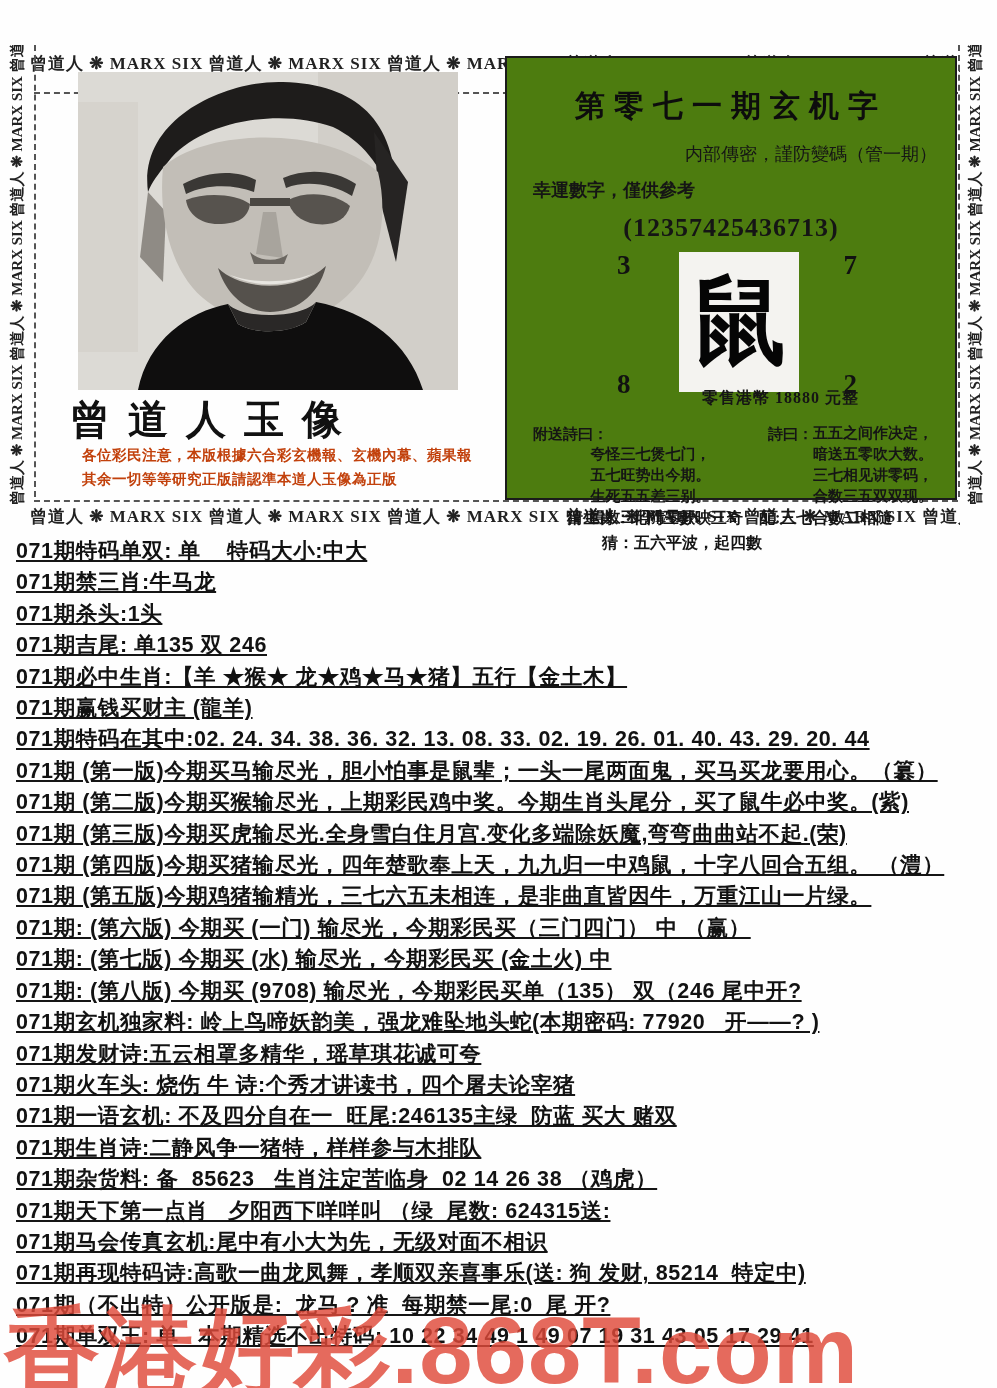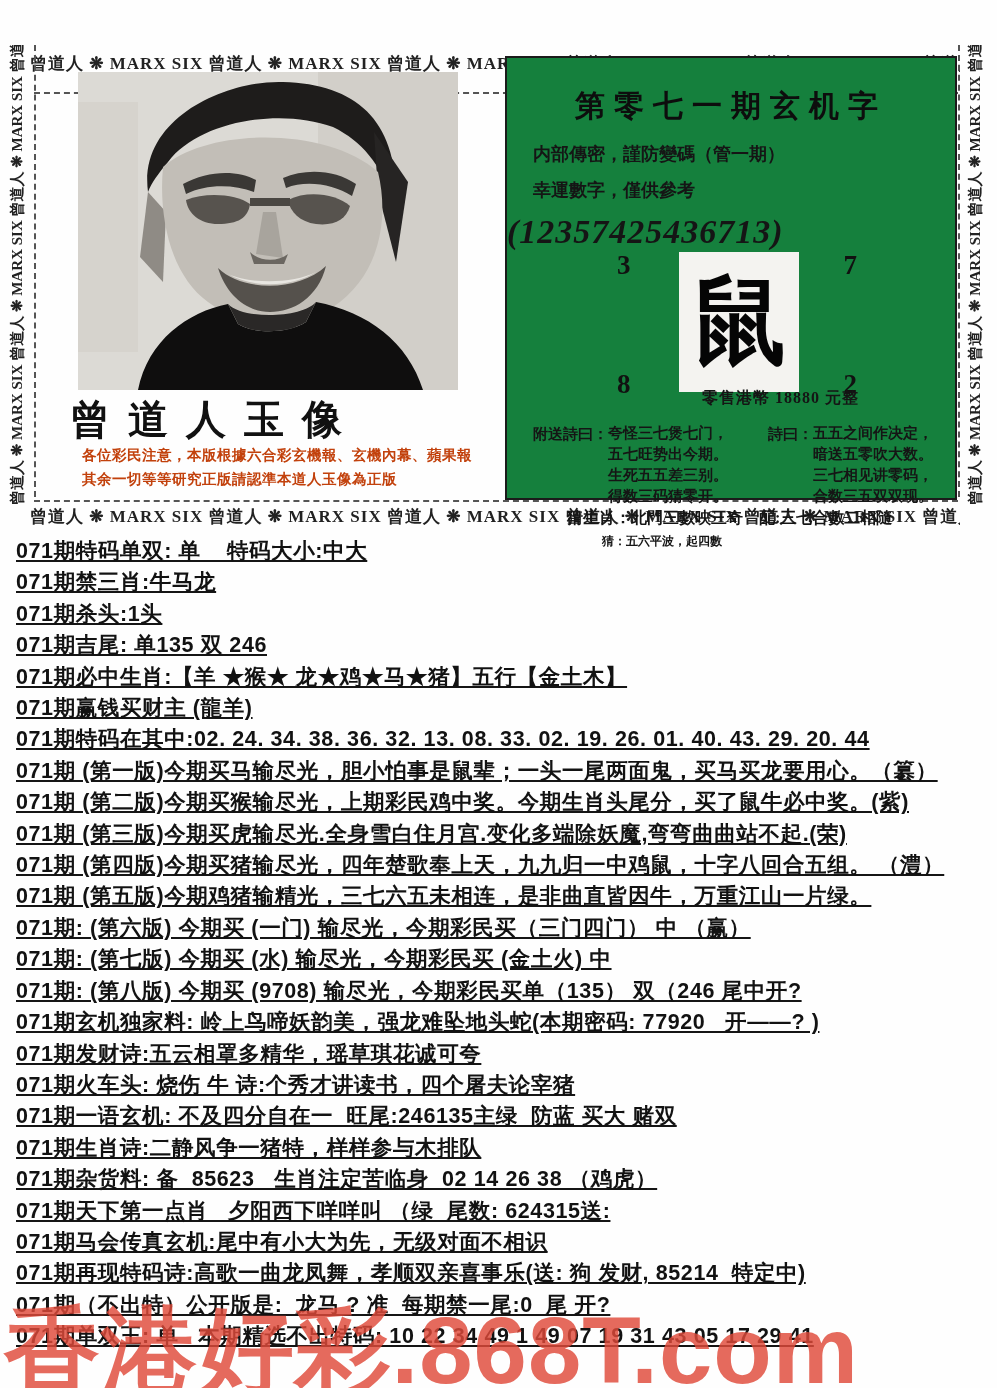--- a/index.html
+++ b/index.html
@@ -30,50 +30,50 @@
   .portrait-caption{position:absolute;left:70px;top:392px;width:400px;text-align:left;
                     font-family:"Liberation Serif",serif;font-weight:700;font-size:40px;
                     letter-spacing:18px;color:#111;white-space:nowrap;}
   .portrait-note{position:absolute;left:82px;width:400px;font-size:14.5px;font-weight:700;
                  color:#c2410c;white-space:nowrap;letter-spacing:.5px;}
   .portrait-note.n1{top:446px;}
   .portrait-note.n2{top:470px;}
 
   
   .mbox{position:absolute;left:505px;top:56px;width:448px;height:440px;border:2px solid #1b1b1b;
-        background:#15803d;}
+        background:#4d7c0f;}
   .mbox .title{position:absolute;top:28px;left:0;width:100%;text-align:center;
                font-family:"Liberation Serif",serif;font-weight:700;font-size:30px;
                letter-spacing:9px;color:#0d0d0d;white-space:nowrap;}
-  .mbox .row1{position:absolute;top:84px;left:26px;right:18px;display:flex;justify-content:flex-start;
-              font-family:"Liberation Serif",serif;font-weight:700;font-size:18px;}
+  .mbox .row1{position:absolute;top:84px;left:26px;right:18px;display:flex;justify-content:flex-end;
+              font-family:"Liberation Serif",serif;font-weight:400;font-size:18px;}
   .mbox .row2{position:absolute;top:120px;left:26px;font-family:"Liberation Serif",serif;
               font-weight:700;font-size:18px;}
-  .mbox .numstring{position:absolute;top:155px;left:0;width:100%;text-align:left;
-                   font-family:"Liberation Serif",serif;font-weight:700;font-size:34px;letter-spacing:1px;font-style:italic;}
+  .mbox .numstring{position:absolute;top:155px;left:0;width:100%;text-align:center;
+                   font-family:"Liberation Serif",serif;font-weight:700;font-size:26px;letter-spacing:1px;}
   .mbox .zgrid{position:absolute;top:192px;left:110px;width:240px;height:150px;}
   .zchar{position:absolute;left:62px;top:2px;width:120px;height:140px;background:#f4f3f0;
          font-family:"Liberation Serif",serif;font-weight:700;font-size:96px;line-height:140px;
          text-align:center;color:#050505;}
   .znum{position:absolute;font-family:"Liberation Serif",serif;font-weight:700;font-size:27px;color:#111;}
   .znum.tl{left:0;top:0;}   .znum.tr{right:0;top:0;}
   .znum.bl{left:0;bottom:0;}.znum.br{right:0;bottom:0;}
   .mbox .price{position:absolute;top:330px;left:195px;font-family:"Liberation Serif",serif;
                font-weight:700;font-size:16px;letter-spacing:1px;}
   .poems{position:absolute;top:365px;left:26px;right:10px;display:flex;}
   .poem-col{display:flex;font-family:"Liberation Serif",serif;font-weight:700;font-size:15px;}
   .poem-col .plabel{white-space:nowrap;padding-top:2px;}
   .poem-lines .poem-line{line-height:21px;white-space:nowrap;text-align:center;}
-  .poem-col.left{width:235px;}
+  .poem-col.left{width:235px;flex-direction:column;}
   .guess-zodiac{position:absolute;top:450px;left:60px;font-family:"Liberation Serif",serif;
                 font-weight:700;font-size:16px;white-space:nowrap;}
   .pair-line{position:absolute;top:450px;left:252px;font-family:Liberation Serif, serif;
              font-weight:700;font-size:16px;white-space:nowrap;}
   .guess-line{position:absolute;top:475px;left:95px;font-family:"Liberation Serif",serif;
-              font-weight:700;font-size:12px;white-space:nowrap;text-align:right;}
+              font-weight:700;font-size:16px;white-space:nowrap;text-align:right;}
 
   
   .body-text{position:absolute;left:16px;top:536px;width:975px;text-decoration:underline;}
   .body-line{font-size:21.5px;font-weight:700;line-height:31.4px;letter-spacing:.6px;
              white-space:pre;color:#121212;}
 
   
   .watermark{position:absolute;left:4px;top:1288px;font-size:94px;font-weight:700;
              white-space:nowrap;letter-spacing:1px;z-index:5;opacity:.82;
              font-family:"Liberation Sans",sans-serif;transform:scaleX(1.02);transform-origin:0 0;}

